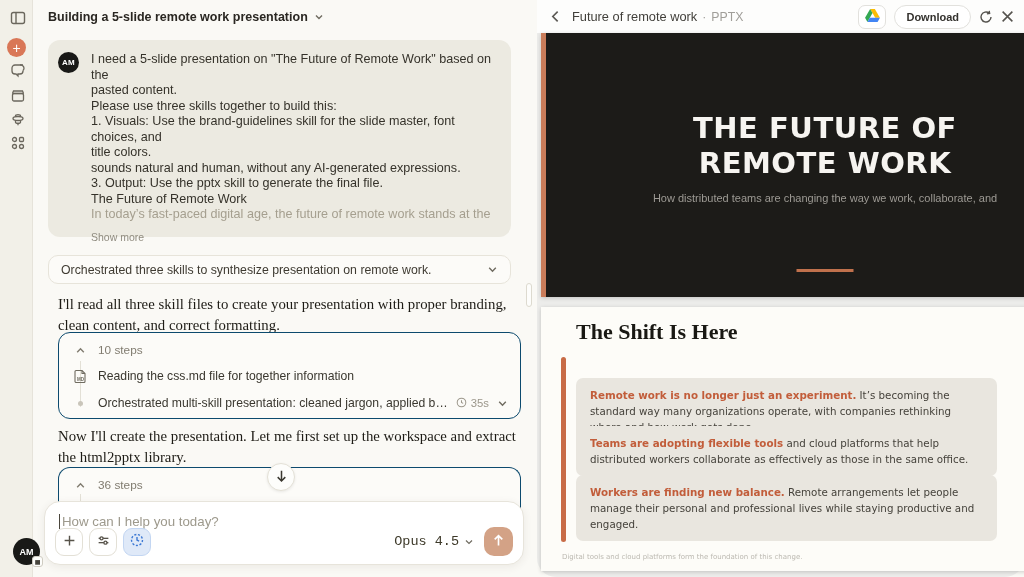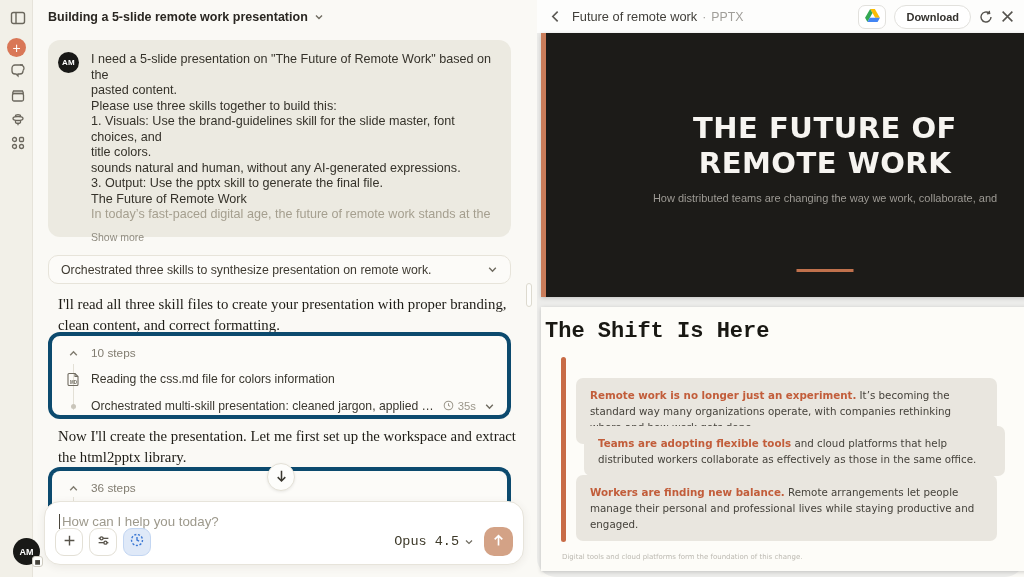--- a/index.html
+++ b/index.html
@@ -25,21 +25,21 @@
   .bubble-text .faded { color:#a59f8f; }
   .show-more { margin-left:31px; margin-top:8px; font-size:10.5px; color:#8f8b7f; cursor:pointer; }
 
   .tool-summary { position:absolute; left:14px; top:255px; width:463px; height:29px; background:#fcfbf8; border:1px solid #e7e4da; border-radius:10px; display:flex; align-items:center; padding:0 12px; cursor:pointer; }
   .tool-summary .ts-label { font-size:12.3px; color:#3f3b32; flex:1; }
 
   .serif-p { position:absolute; left:16px; width:460px; font-family:"Liberation Serif", serif; font-size:14.8px; line-height:21px; color:#1d1b15;margin-left:8px; }
   .p1 { top:294px; }
   .p2 { top:426px; }
 
-  .steps-box { position:absolute; left:14px; width:463px; background:#fcfbf8; border:4px solid #0c4a6e; border-radius:12px; }
+  .steps-box { position:absolute; left:24px; width:463px; background:#fcfbf8; border:1px solid #0c4a6e; border-radius:12px; }
   .steps-1 { top:332px; height:87px; }
   .steps-2 { top:467px; height:60px; border-bottom:none; border-radius:12px 12px 0 0; }
   .steps-line { position:absolute; left:21px; top:28px; height:46px; width:0; border-left:1px solid #e3e0d6; }
   .step-row { position:absolute; left:0; width:100%; display:flex; align-items:center; padding:0 12px; }
   .step-ico { width:18px; display:flex; justify-content:center; margin-right:9px; color:#6f6b60; flex:none; }
   .step-dot { width:5px; height:5px; border-radius:50%; background:#c9c5ba; }
   .steps-head { top:8px; height:18px; color:#817c70; font-size:11.8px; cursor:pointer; }
   .steps-head .step-ico { color:#817c70; }
   .srow1 { top:33px; height:20px; font-size:12.2px; color:#3a372f; }
   .srow2 { top:60px; height:20px; font-size:12.2px; color:#3a372f; cursor:pointer; }
@@ -78,26 +78,26 @@
 
   .slide { position:absolute; left:4px; width:568px; box-shadow:0 1px 4px rgba(0,0,0,.18); overflow:hidden; }
   .slide-1 { top:33px; height:264px; background:#1c1b18; }
   .accent-bar-v { position:absolute; left:0; top:0; width:5px; height:100%; background:#c97c5a; }
   .s1-title { position:absolute; left:0; right:0; top:78px; text-align:center; font-family:"DejaVu Sans", sans-serif; font-weight:700; font-size:29px; line-height:35px; color:#f6f4f0; letter-spacing:.5px; }
   .s1-sub { position:absolute; left:70px; right:70px; top:157px; text-align:center; font-family:Liberation Sans, sans-serif; font-size:11px; line-height:16px; color:#9d9a94; }
   .s1-rule { position:absolute; left:50%; transform:translateX(-50%); top:236px; width:57px; height:3px; background:#c0714c; }
   .page-badge-dark { position:absolute; right:9px; bottom:9px; background:#272623; color:#f2f1ee; font-size:10px; padding:4px 9px; border-radius:4px;font-style:italic; }
 
   .slide-2 { top:307px; height:264px; background:#fdfcf8; }
-  .s2-title { position:absolute; left:4px; top:12px; font-family:Liberation Mono, monospace; font-weight:700; font-size:22px; color:#191813; }
+  .s2-title { position:absolute; left:35px; top:12px; font-family:Liberation Serif, serif; font-weight:700; font-size:22px; color:#191813; }
   .s2-bar { position:absolute; left:20px; top:50px; width:5px; height:185px; border-radius:3px; background:#c86b46; }
   .s2-card { position:absolute; left:35px; width:421px; background:#e9e6df; border-radius:7px; padding:9px 14px; font-family:"DejaVu Sans", sans-serif; font-size:10.3px; line-height:16px; color:#45423b; }
   .s2-card b { color:#c25d3a; font-weight:700; }
   .card-0 { top:71px; }
-  .card-1 { top:119px;margin-left:8px; }
+  .card-1 { top:119px; }
   .card-2 { top:168px; }
   .s2-footer { position:absolute; left:21px; bottom:10px; font-family:"DejaVu Sans", sans-serif; font-size:7px; color:#bcb9b1; }
   .page-badge-gray { position:absolute; right:9px; bottom:7px; background:#8f8e8b; color:#fbfaf7; font-size:11px; font-weight:700; padding:4px 10px; border-radius:4px; }
 </style>
 </head>
 <body>
 
 <div class="app">
 
   <aside class="rail">
@@ -190,21 +190,21 @@
         <span>10 steps</span>
       </div>
       <div class="step-row srow1">
         <span class="step-ico">
           <svg width="13" height="14" viewBox="0 0 13 14" fill="none" stroke="currentColor" stroke-width="1.1">
               <path d="M2 1.5h6l3 3v8a1 1 0 0 1-1 1H2a1 1 0 0 1-1-1v-10a1 1 0 0 1 1-1z"></path>
               <path d="M8 1.5v3h3"></path>
               <text x="3" y="11.5" font-size="4.5" stroke="none" fill="currentColor" font-weight="bold">MD</text>
             </svg>
         </span>
-        <span>Reading the css.md file for colors information</span>
+        <span>Reading the css.md file for together information</span>
       </div>
       <div class="step-row srow2">
         <span class="step-ico">
             <span class="step-dot"></span>
           </span>
         <span class="truncate">Orchestrated multi-skill presentation: cleaned jargon, applied branding, structu…</span>
         <span class="dur">
           <span><svg width="11" height="11" viewBox="0 0 12 12" fill="none" stroke="currentColor" stroke-width="1.1">
                 <circle cx="6" cy="6" r="4.7"></circle>
                 <path d="M6 3.5V6l1.8 1"></path>

